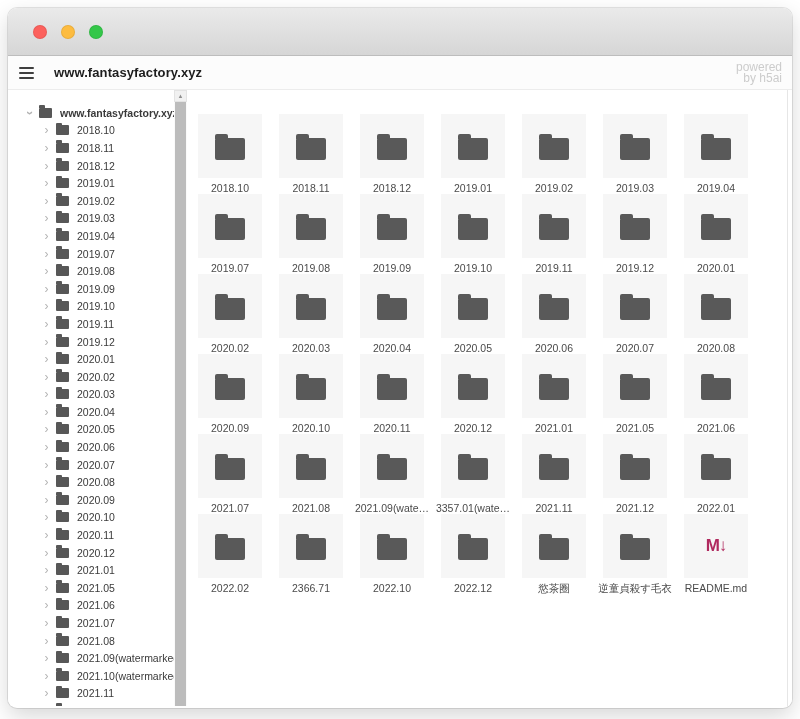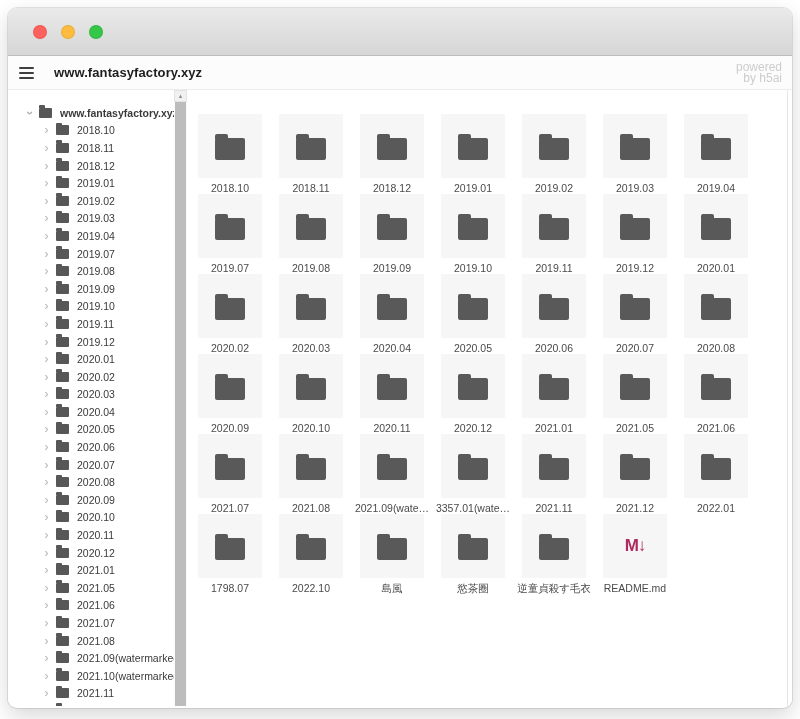--- a/index.html
+++ b/index.html
@@ -475,33 +475,39 @@
           <div class="cell">
             <div class="tile">
               <div class="folder-icon"></div>
             </div>
             <div class="cell-label">2022.01</div>
           </div>
           <div class="cell">
             <div class="tile">
               <div class="folder-icon"></div>
             </div>
-            <div class="cell-label">1798.07</div>
+            <div class="cell-label">2022.02</div>
+          </div>
+          <div class="cell">
+            <div class="tile">
+              <div class="folder-icon"></div>
+            </div>
+            <div class="cell-label">2366.71</div>
           </div>
           <div class="cell">
             <div class="tile">
               <div class="folder-icon"></div>
             </div>
             <div class="cell-label">2022.10</div>
           </div>
           <div class="cell">
             <div class="tile">
               <div class="folder-icon"></div>
             </div>
-            <div class="cell-label">島風</div>
+            <div class="cell-label">2022.12</div>
           </div>
           <div class="cell">
             <div class="tile">
               <div class="folder-icon"></div>
             </div>
             <div class="cell-label">慾茶圈</div>
           </div>
           <div class="cell">
             <div class="tile">
               <div class="folder-icon"></div>

